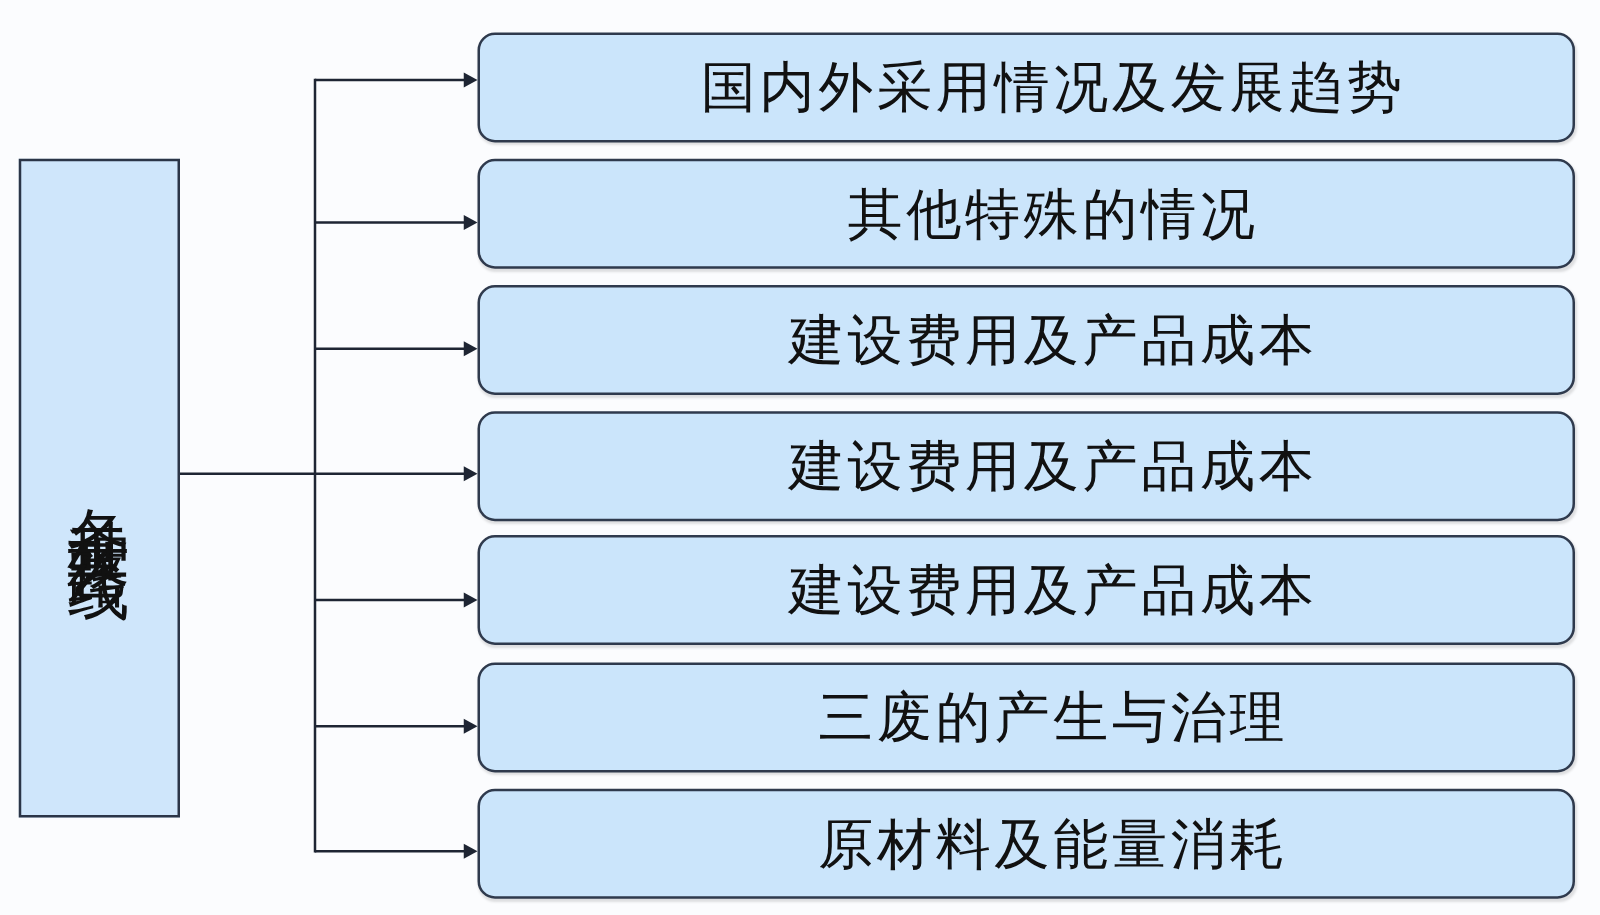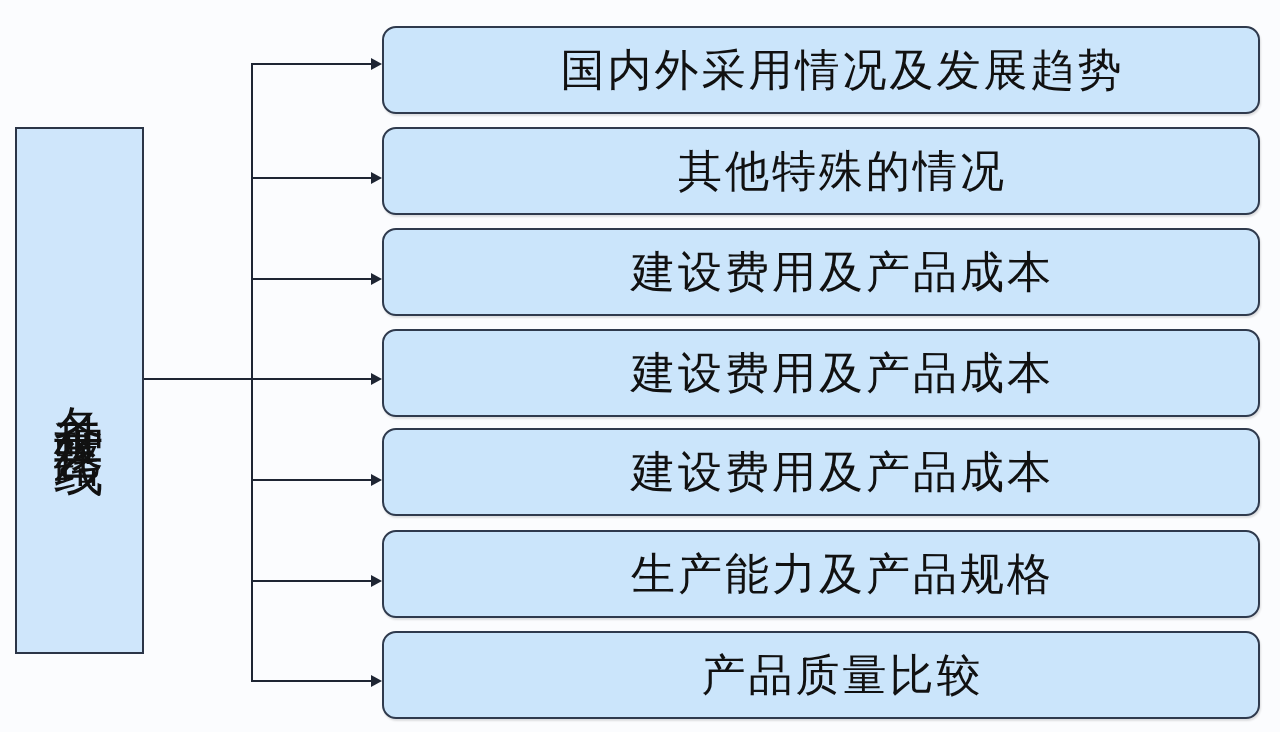--- a/index.html
+++ b/index.html
@@ -69,18 +69,18 @@
   <div class="item-box" style="top:228px;">
     <span class="item-text">建设费用及产品成本</span>
   </div>
   <div class="item-box" style="top:329px;">
     <span class="item-text">建设费用及产品成本</span>
   </div>
   <div class="item-box" style="top:428px;">
     <span class="item-text">建设费用及产品成本</span>
   </div>
   <div class="item-box" style="top:530px;">
-    <span class="item-text">生产能力及产品规格</span>
+    <span class="item-text">三废的产生与治理</span>
   </div>
   <div class="item-box" style="top:631px;">
-    <span class="item-text">产品质量比较</span>
+    <span class="item-text">原材料及能量消耗</span>
   </div>
 </div>
 
 </body></html>

